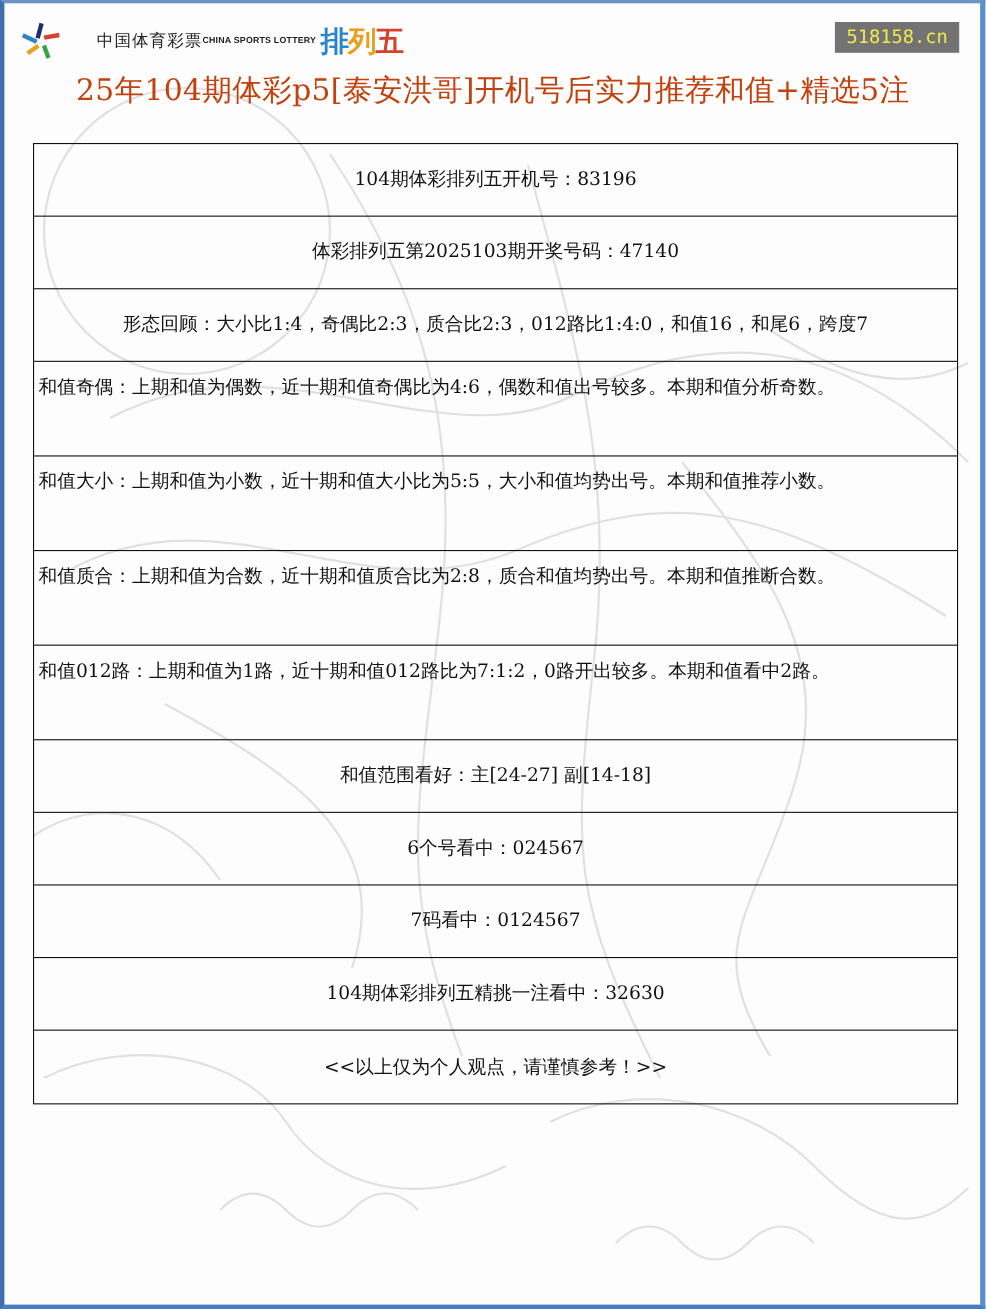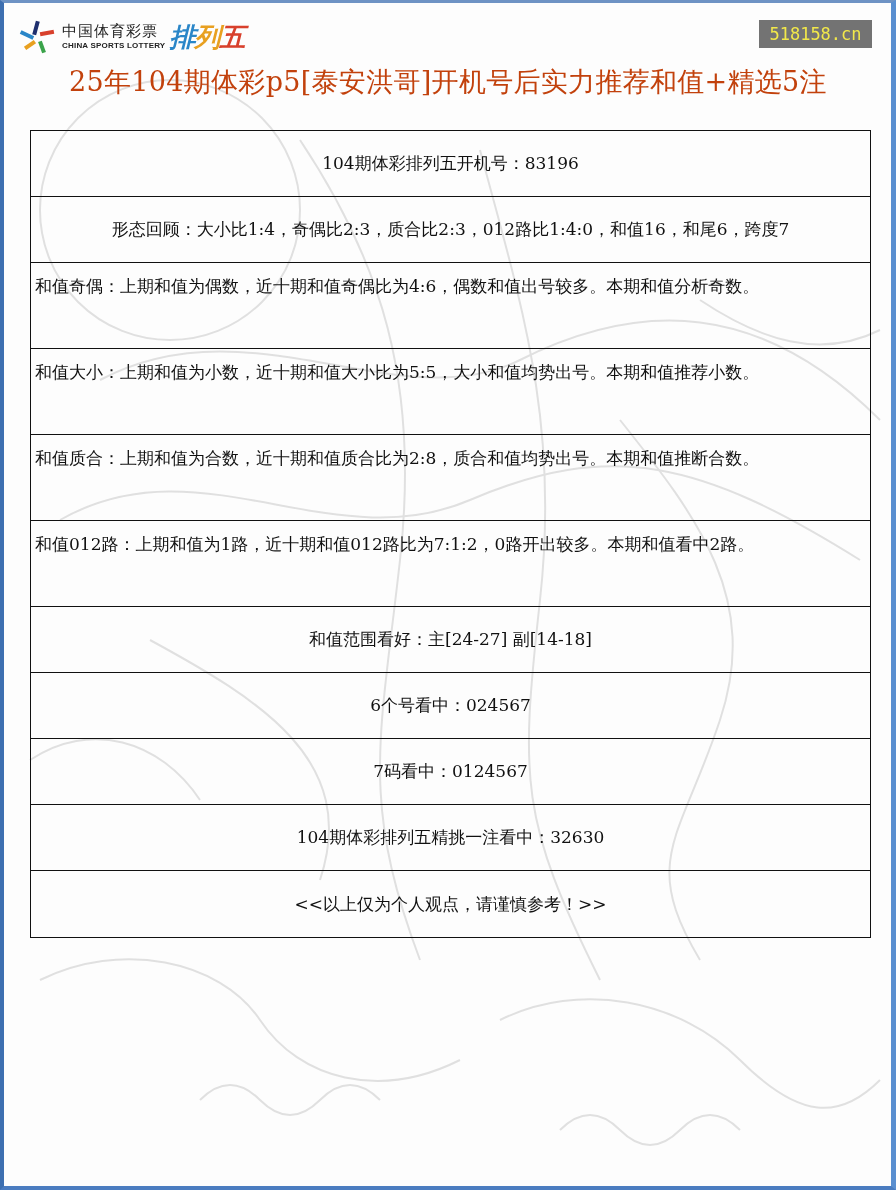--- a/index.html
+++ b/index.html
@@ -23,29 +23,29 @@
     pointer-events: none; opacity: 0.55;
   }
   .header {
     position: absolute; left: 0; top: 0; width: 896px; height: 60px;
   }
   .logo {
     position: absolute; left: 18px; top: 18px; height: 38px;
     display: flex; align-items: center;
   }
   .logo-mark { width: 38px; height: 36px; margin-right: 6px; }
-  .logo-text { display: flex; flex-direction: column; line-height: 1; }
+  .logo-text { display: flex; flex-direction: row; line-height: 1; margin-left: 26px; }
   .logo-cn {
     font-family: "DejaVu Sans", sans-serif; font-size: 15px; color: #222; letter-spacing: 1px;
   }
   .logo-en {
     font-family: Liberation Sans, sans-serif; font-size: 8px; font-weight: bold; color: #222; margin-top: 3px; letter-spacing: 0.2px;
   }
   .logo-game {
-    font-family: "DejaVu Sans", sans-serif; font-weight: bold; font-style: italic;
+    font-family: "DejaVu Sans", sans-serif; font-weight: bold; 
     font-size: 26px; margin-left: 4px; letter-spacing: -1px;
   }
   .logo-game span:nth-child(1) { color: #2a86c8; }
   .logo-game span:nth-child(2) { color: #e8a020; }
   .logo-game span:nth-child(3) { color: #d8402c; }
   .site-badge {
     position: absolute; left: 759px; top: 20px; width: 113px; height: 28px;
     background: #737373; color: #f2e84a;
     font-family: "DejaVu Sans Mono", "Liberation Mono", monospace;
     font-size: 17px; line-height: 28px; text-align: center;
@@ -111,20 +111,23 @@
   <div class="site-badge">518158.cn</div>
 </div>
 
 <div class="page-title">25年104期体彩p5[泰安洪哥]开机号后实力推荐和值+精选5注</div>
 
 <div class="table">
   <div class="row c">
       <span>104期体彩排列五开机号：83196</span>
     </div>
   <div class="row c">
+      <span>体彩排列五第2025103期开奖号码：47140</span>
+    </div>
+  <div class="row c">
       <span>形态回顾：大小比1:4，奇偶比2:3，质合比2:3，012路比1:4:0，和值16，和尾6，跨度7</span>
     </div>
   <div class="row l">
       <span>和值奇偶：上期和值为偶数，近十期和值奇偶比为4:6，偶数和值出号较多。本期和值分析奇数。</span>
     </div>
   <div class="row l">
       <span>和值大小：上期和值为小数，近十期和值大小比为5:5，大小和值均势出号。本期和值推荐小数。</span>
     </div>
   <div class="row l">
       <span>和值质合：上期和值为合数，近十期和值质合比为2:8，质合和值均势出号。本期和值推断合数。</span>

